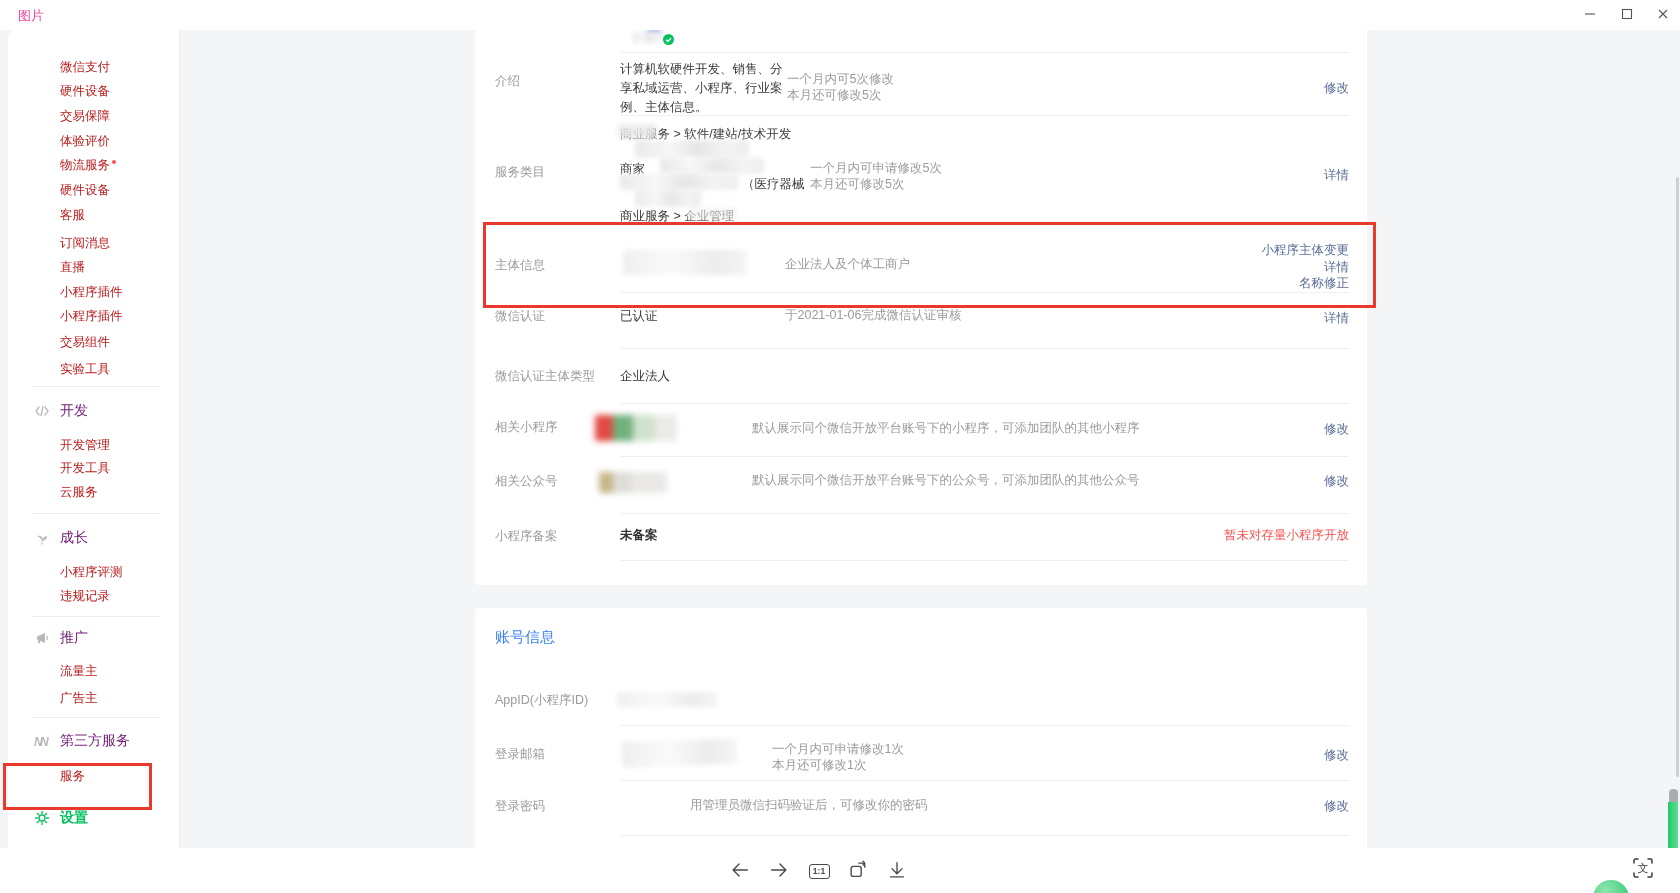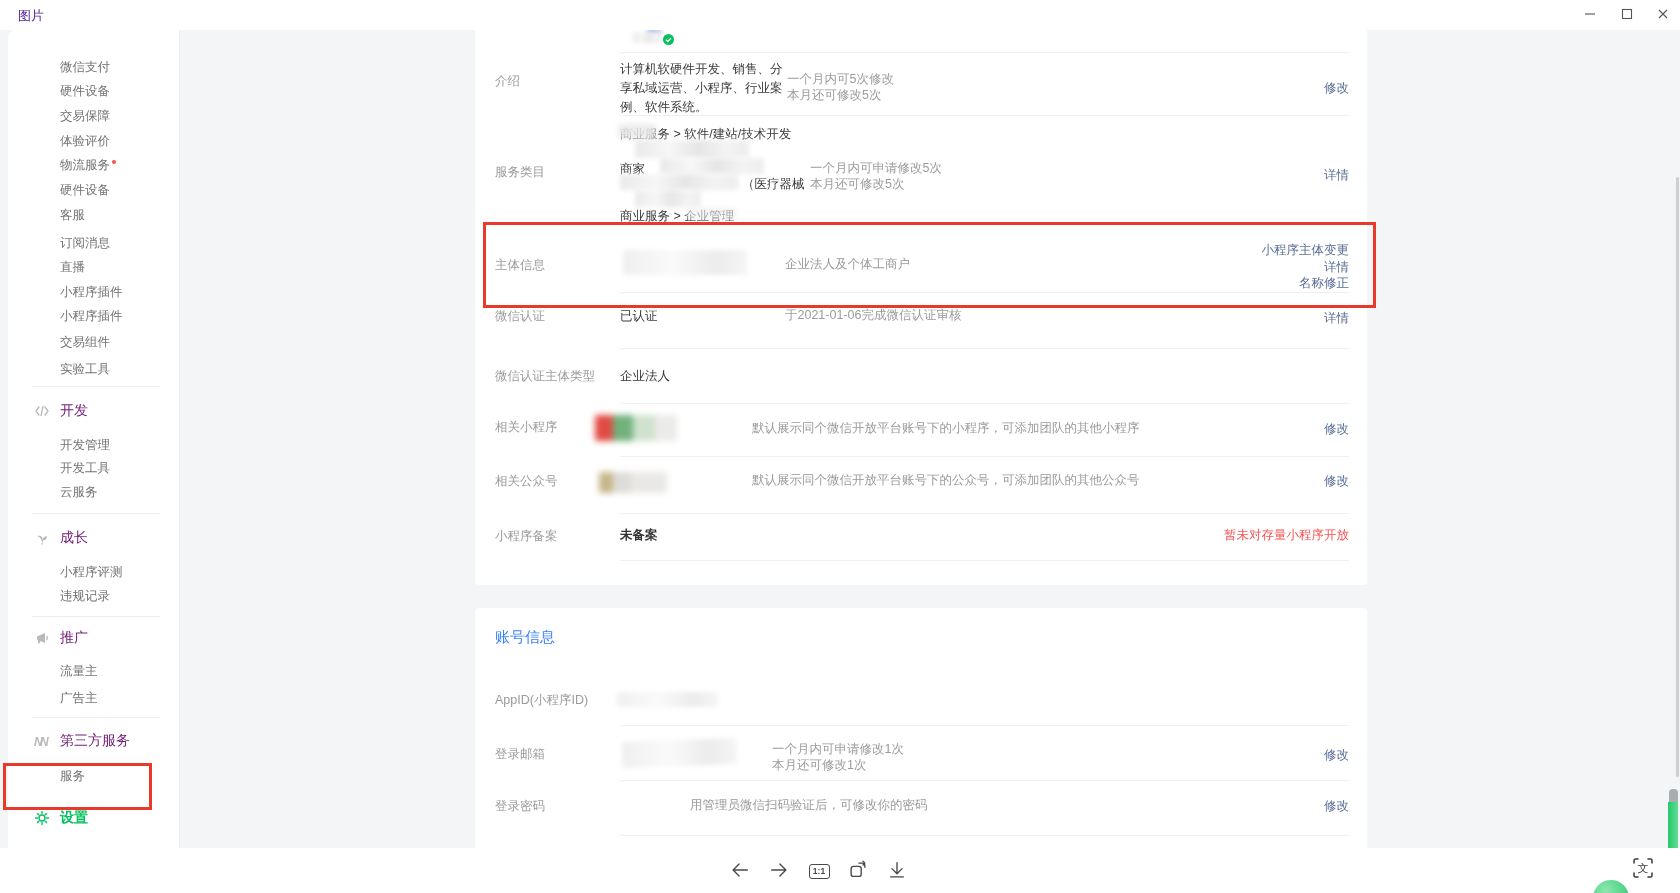--- a/index.html
+++ b/index.html
@@ -2,31 +2,31 @@
 <html><head>
 <meta charset="utf-8">
 <style>
   * { margin:0; padding:0; box-sizing:border-box; }
   html,body { width:1680px; height:893px; overflow:hidden; background:#fff;
     font-family:"Liberation Sans","DejaVu Sans",sans-serif; }
   #app { position:relative; width:1680px; height:893px; background:#fff; }
 
   
   .titlebar { position:absolute; left:0; top:0; width:1680px; height:30px; background:#fff; z-index:20; }
-  .win-title { position:absolute; left:18px; top:7px; font-size:13px; color:#4c1d95;text-align:center; }
+  .win-title { position:absolute; left:18px; top:7px; font-size:13px; color:#ec4899;text-align:center; }
   .wc { position:absolute; top:2px; width:30px; height:26px; background:transparent; border:none;
         display:flex; align-items:center; justify-content:center; cursor:pointer; }
 
   
   .viewer { position:absolute; left:0; top:30px; width:1680px; height:818px; background:#f4f5f7; }
 
   
   .sidebar { position:absolute; left:8px; top:0; width:172px; height:818px; background:#fff;
              border-right:1px solid #ececec; border-top-left-radius:8px; }
-  .sb-item { position:absolute; left:52px; height:18px; font-size:12.5px; color:#737373; cursor:pointer; white-space:nowrap; }
+  .sb-item { position:absolute; left:52px; height:18px; font-size:12.5px; color:#b91c1c; cursor:pointer; white-space:nowrap; }
   .sb-head { position:absolute; left:52px; height:20px; font-size:14px; color:#701a75; cursor:pointer; white-space:nowrap; }
   .sb-ico  { position:absolute; left:-26px; top:1px; width:16px; height:16px; display:inline-block; }
   .sb-hr   { position:absolute; left:24px; width:128px; height:1px; background:#ededed; display:block; }
   .dot     { display:inline-block; width:4px; height:4px; background:#fa5151; border-radius:50%;
              vertical-align:super; margin-left:2px; }
   .sb-settings { color:#07c160;font-weight:bold; }
 
   
   .card { position:absolute; left:475px; width:892px; background:#fff; overflow:hidden; }
   .card1 { top:0; height:555px; border-radius:0 0 4px 4px; }
@@ -172,21 +172,21 @@
 
       <div class="rd" style="left:172px;top:0;width:14px;height:3px;background:#3f6fd8"></div>
       <div class="rd" style="left:158px;top:2px;width:28px;height:11px"></div>
       <span style="position:absolute;left:188px;top:1px"><svg width="11" height="11" viewBox="0 0 11 11">
             <circle cx="5.5" cy="5.5" r="5.5" fill="#07c160"></circle>
             <path d="M3 5.8l1.8 1.7 3.2-3.4" stroke="#fff" stroke-width="1.3" fill="none"></path>
           </svg></span>
       <i class="hr" style="top:22px"></i>
 
       <div class="lbl" style="left:20px;top:43px">介绍</div>
-      <div class="val wrap" style="left:145px;top:30px;width:174px">计算机软硬件开发、销售、分享私域运营、小程序、行业案例、软件系统。</div>
+      <div class="val wrap" style="left:145px;top:30px;width:174px">计算机软硬件开发、销售、分享私域运营、小程序、行业案例、主体信息。</div>
       <div class="desc" style="left:312px;top:42px">
         <span>一个月内可5次修改</span>
           <span>本月还可修改5次</span>
       </div>
       <a class="lnk" style="right:18px;top:50px">修改</a>
       <i class="hr" style="top:85px"></i>
 
       <div class="lbl" style="left:20px;top:134px">服务类目</div>
       <div class="val" style="left:145px;top:96px">商业服务 &gt; 软件/建站/技术开发</div>
       <div class="rd rd-over" style="left:143px;top:94px;width:38px;height:15px"></div>

